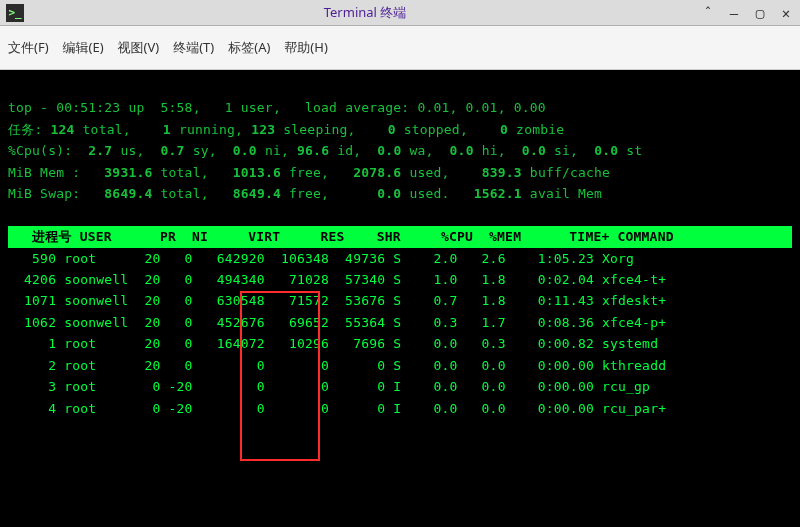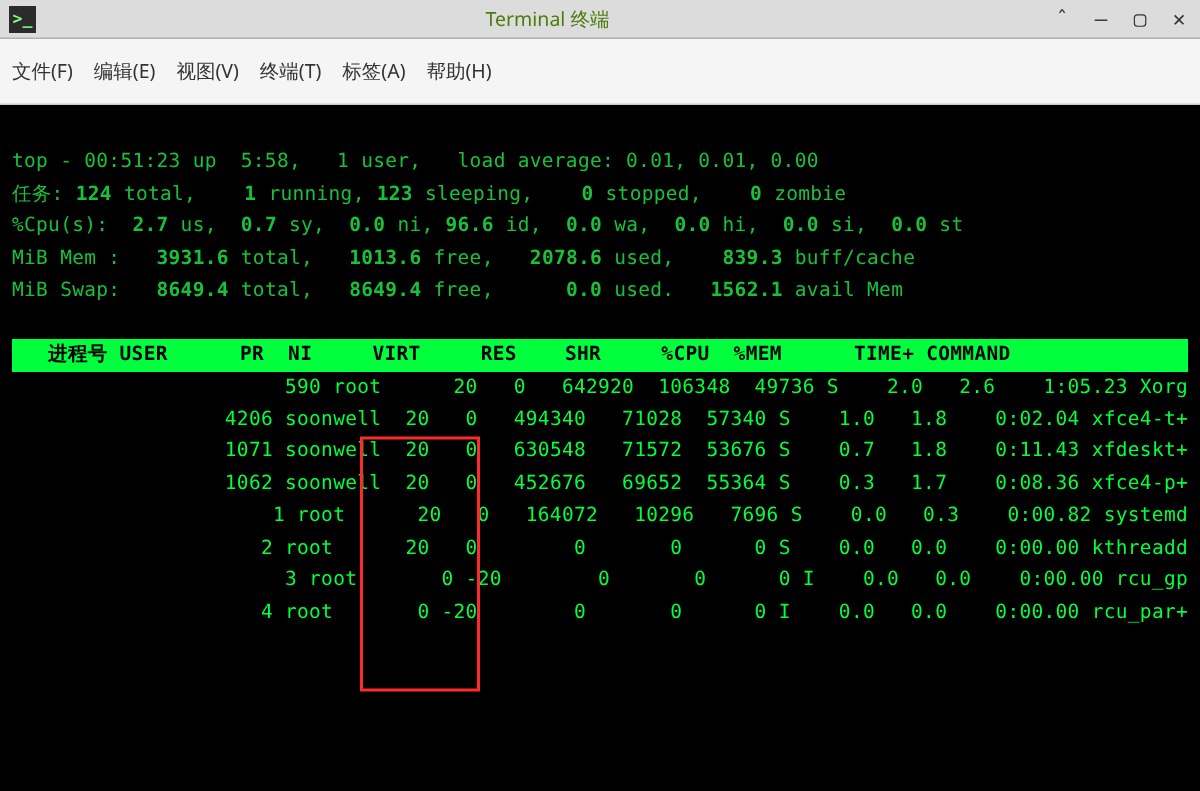--- a/index.html
+++ b/index.html
@@ -23,21 +23,21 @@
       background: #2b2b2b;
       display: flex; align-items: center; justify-content: center;
       color: #7fff7f; font-size: 11px; font-weight: bold;
       margin-right: 6px;
     }
     .titlebar-title {
       flex: 1;
       text-align: center;
       font-family: "Noto Sans", sans-serif;
       font-size: 13px;
-      color: #4d7c0f;
+      color: #4c1d95;
     }
     .titlebar-btns { display: flex; gap: 10px; color: #333; font-size: 14px; }
     .titlebar-btn { cursor: pointer; width: 16px; text-align: center; }
     .menubar {
       background: #f5f5f5;
       height: 44px;
       display: flex;
       align-items: center;
       padding: 0 8px;
       gap: 14px;
@@ -61,21 +61,21 @@
     }
     .dim { color: #17c23a; }
     .bold { font-weight: bold; }
     .header-row {
       background: #00ff3c;
       color: #000;
       font-weight: bold;
       display: inline-block;
       width: 100%;
     }
-    .data-row { display: block; text-align: right; }
+    .data-row { display: block; }
     .highlight-box {
       position: absolute;
       border: 2px solid #ff2a2a;
       pointer-events: none;
     }
   </style>
 </head>
 <body>
 
 <div class="titlebar">

